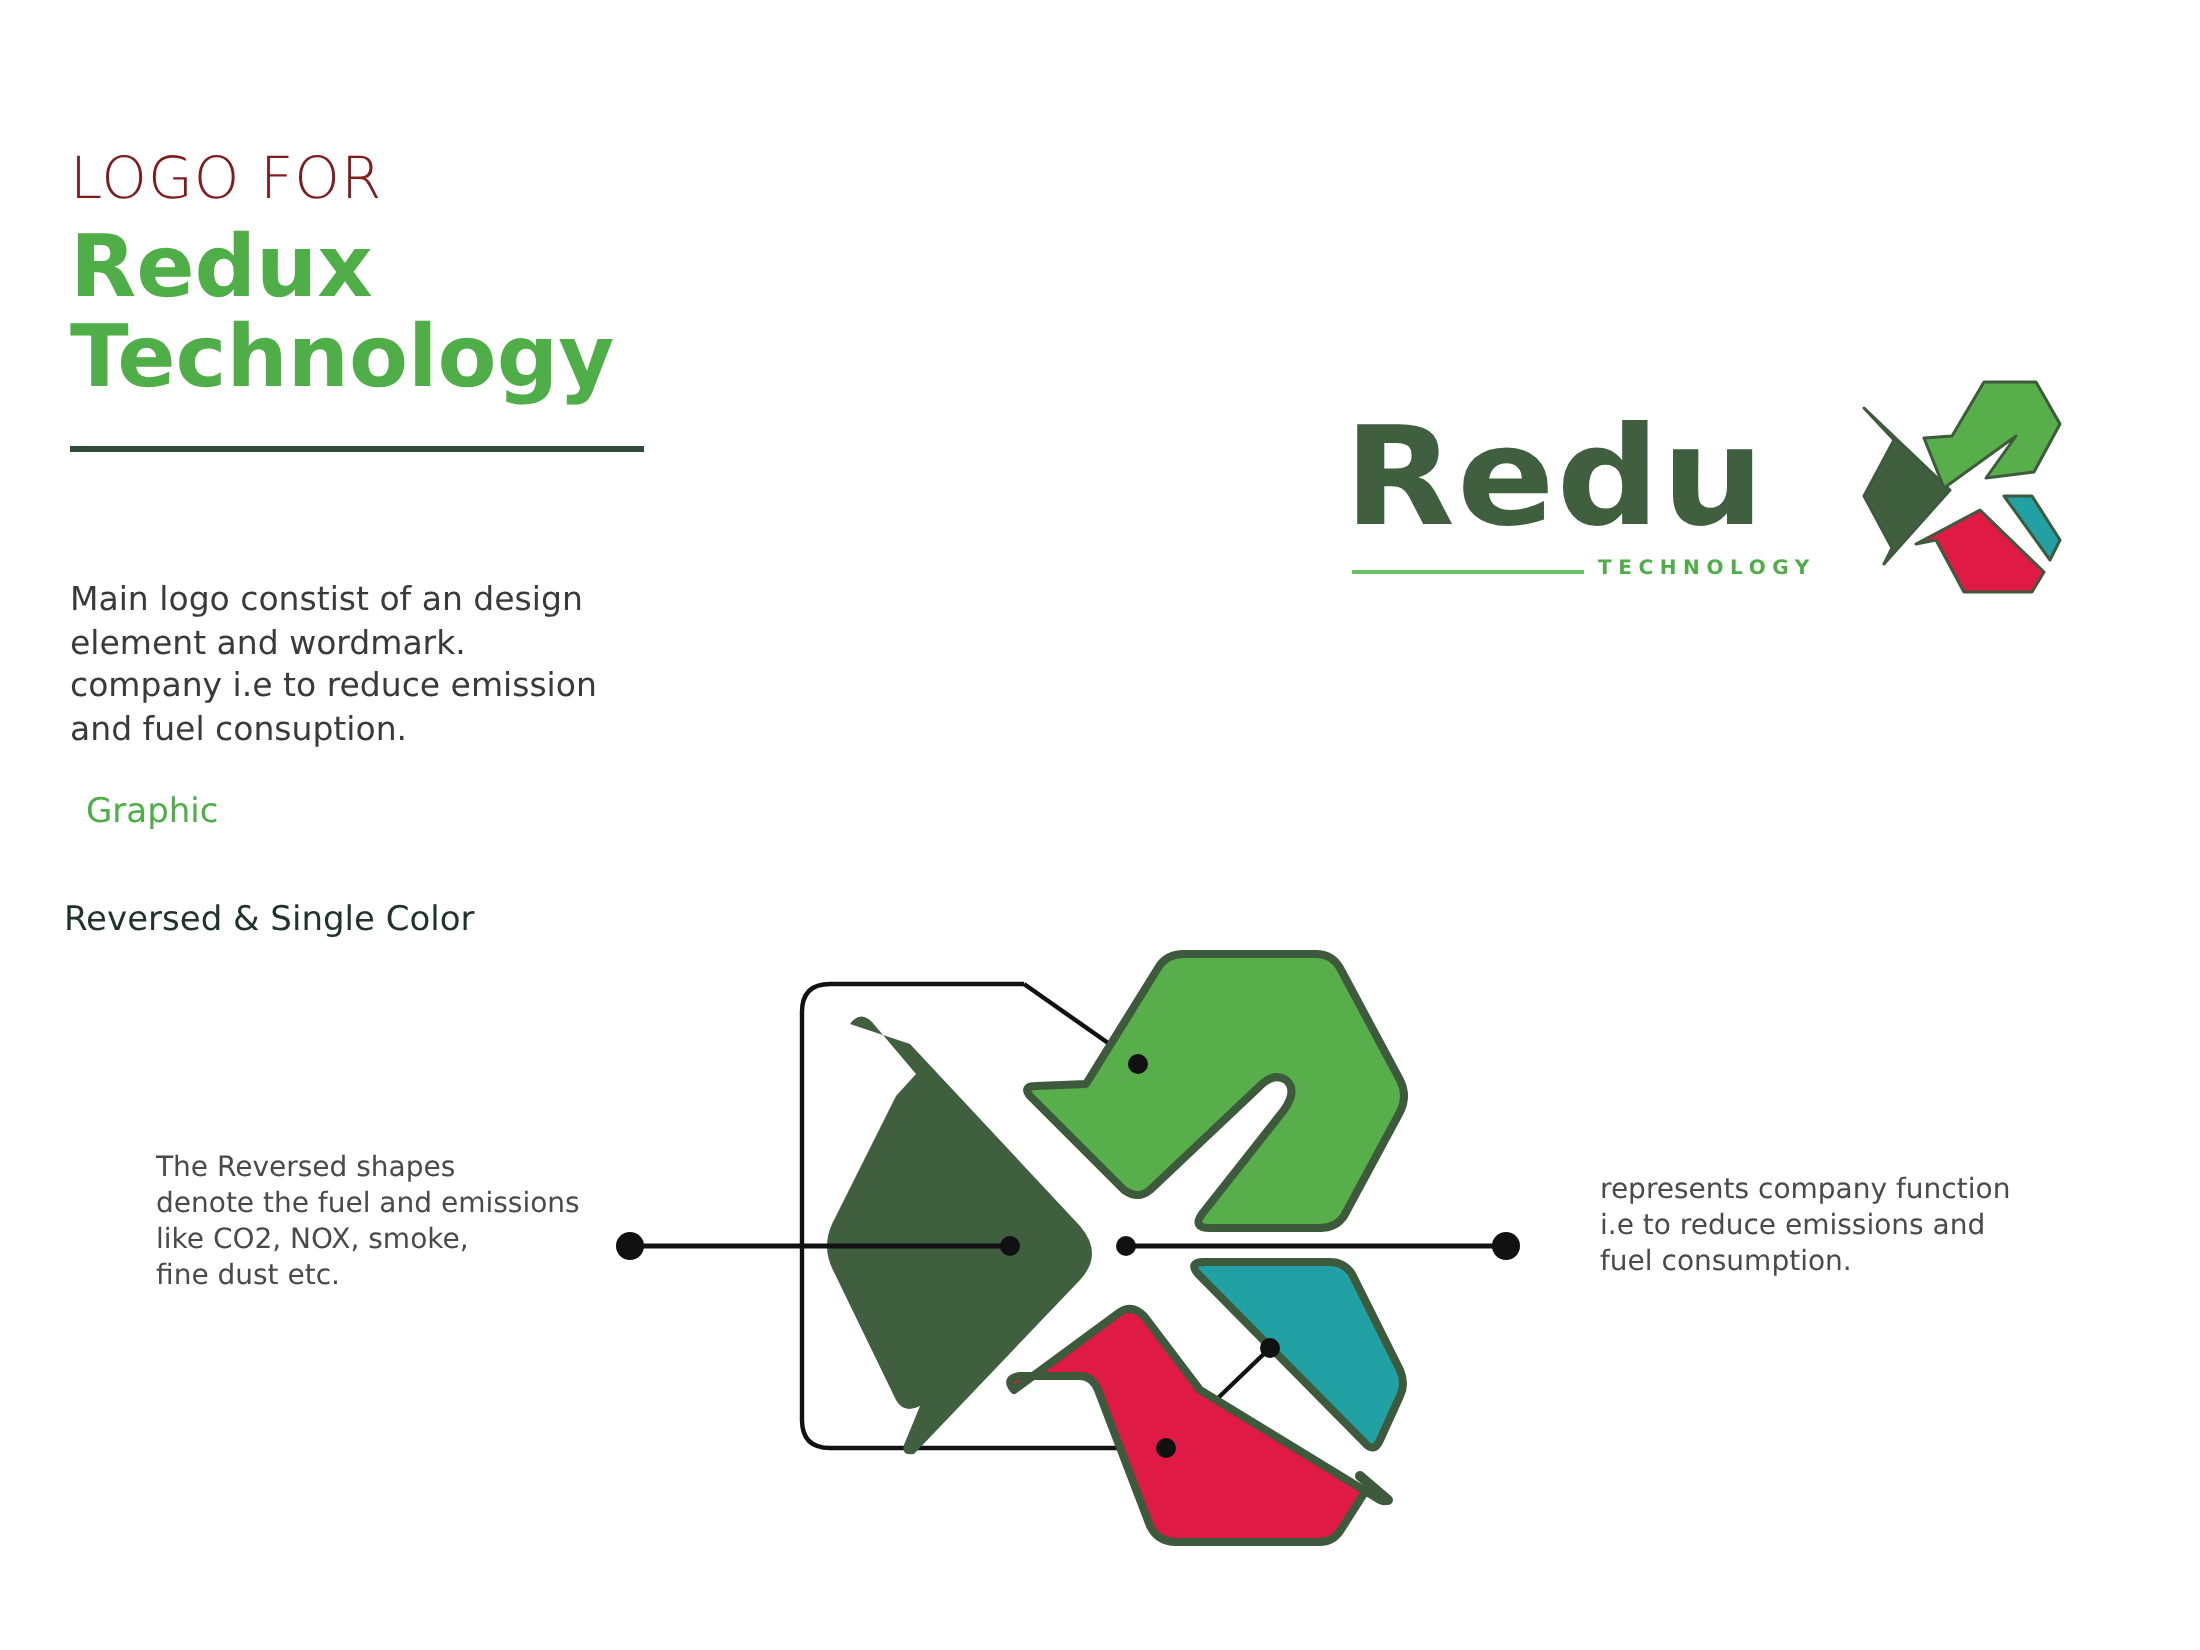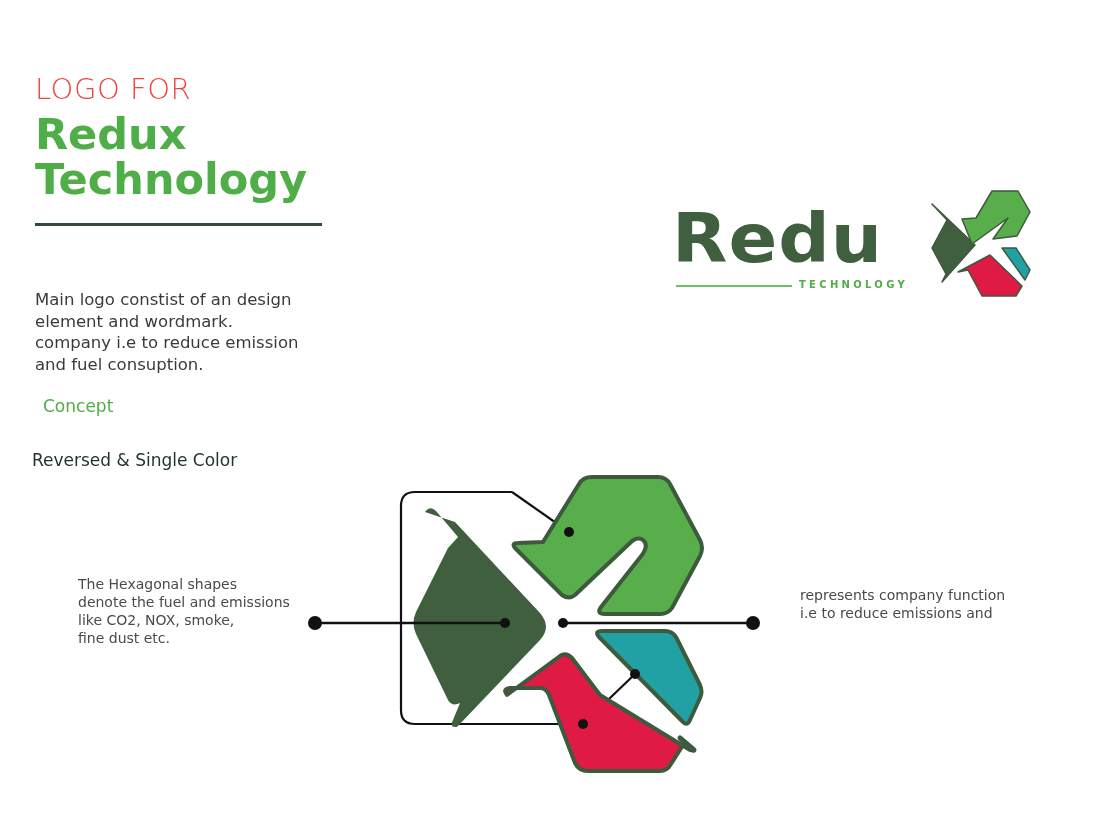--- a/index.html
+++ b/index.html
@@ -1,18 +1,18 @@
 <!DOCTYPE html>
 <html><head>
 <meta charset="utf-8">
 <style>
   html, body { margin: 0; padding: 0; background: #ffffff; }
   body { width: 1100px; height: 825px; position: relative; overflow: hidden; font-family: "DejaVu Sans", sans-serif; }
   .abs { position: absolute; }
-  .pre-title { left: 35px; top: 72px; font-size: 29px; color: #ef4444; letter-spacing: 0.5px; font-weight: 300; }
+  .pre-title { left: 35px; top: 72px; font-size: 29px; color: #7f1d1d; letter-spacing: 0.5px; font-weight: 300; }
   .title { left: 35px; top: 112px; font-size: 43px; line-height: 45px; color: #4fae48; font-weight: bold; }
   .rule { left: 35px; top: 223px; width: 287px; height: 3px; background: #2f4a36; }
   .desc { left: 35px; top: 241px; width: 300px; font-size: 16.5px; line-height: 21.5px; color: #3a3a3a; margin-top: 48px; }
   .concept { left: 43px; top: 396px; font-size: 17px; color: #4fae48; }
   .reversed { left: 32px; top: 450px; font-size: 17px; color: #1f3328; }
   .note-left { left: 78px; top: 575px; width: 240px; font-size: 14px; line-height: 18px; color: #4a4a4a; }
   .note-right { left: 800px; top: 586px; width: 240px; font-size: 14px; line-height: 18px; color: #4a4a4a; }
   .logo-word { left: 672px; top: 204px; font-size: 72px; font-weight: bold; color: #3f5f3f; letter-spacing: 1px; line-height: 72px; font-family: "DejaVu Sans", sans-serif; transform: scaleY(0.95); transform-origin: left top; }
   .logo-sub { left: 799px; top: 279px; font-size: 10px; font-weight: bold; color: #4fae48; letter-spacing: 3.3px; }
   .logo-line { left: 676px; top: 285px; width: 116px; height: 1.5px; background: #6cbf63; }
@@ -28,21 +28,21 @@
 </div>
 <div class="abs rule"></div>
 
 <div class="abs desc">
   <div>Main logo constist of an design</div>
   <div>element and wordmark.</div>
   <div>company i.e to reduce emission</div>
   <div>and fuel consuption.</div>
 </div>
 
-<div class="abs concept">Concept</div>
+<div class="abs concept">Graphic</div>
 <div class="abs reversed">Reversed &amp; Single Color</div>
 
 <div class="abs logo-word">Redu</div>
 <div class="abs logo-line"></div>
 <div class="abs logo-sub">TECHNOLOGY</div>
 
 <svg width="1100" height="825" viewBox="0 0 1100 825">
 
   <g stroke="#3d5a3d" stroke-width="1.5" stroke-linejoin="round">
     <path d="M932,204 L947,220 L932,248 L946,274 L942,282 L975,245 Z" fill="#3f5f3f"></path>
@@ -71,22 +71,23 @@
   <line x1="315" y1="623" x2="505" y2="623" stroke="#111" stroke-width="2.5"></line>
   <circle cx="315" cy="623" r="7" fill="#111"></circle>
   <circle cx="505" cy="623" r="5" fill="#111"></circle>
 
   <line x1="563" y1="623" x2="753" y2="623" stroke="#111" stroke-width="2.5"></line>
   <circle cx="563" cy="623" r="5" fill="#111"></circle>
   <circle cx="753" cy="623" r="7" fill="#111"></circle>
 </svg>
 
 <div class="abs note-left">
-  <div>The Hexagonal shapes</div>
+  <div>The Reversed shapes</div>
   <div>denote the fuel and emissions</div>
   <div>like CO2, NOX, smoke,</div>
   <div>fine dust etc.</div>
 </div>
 
 <div class="abs note-right">
   <div>represents company function</div>
   <div>i.e to reduce emissions and</div>
+  <div>fuel consumption.</div>
 </div>
 
 </body></html>

